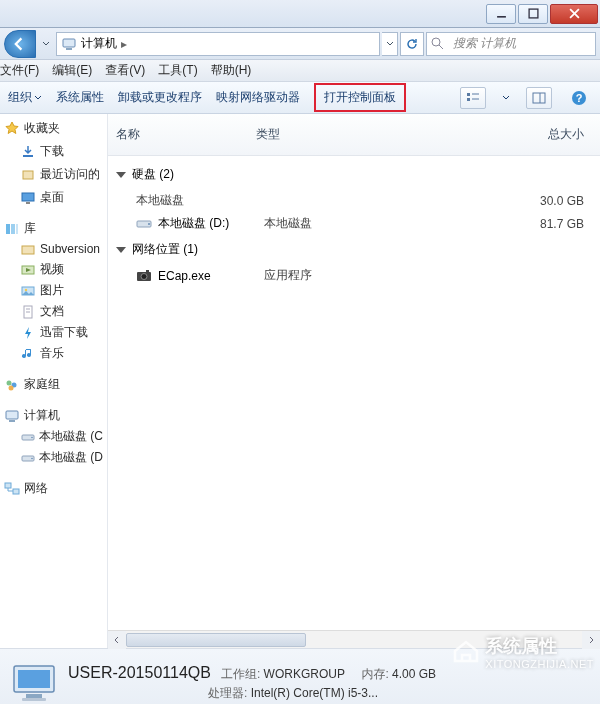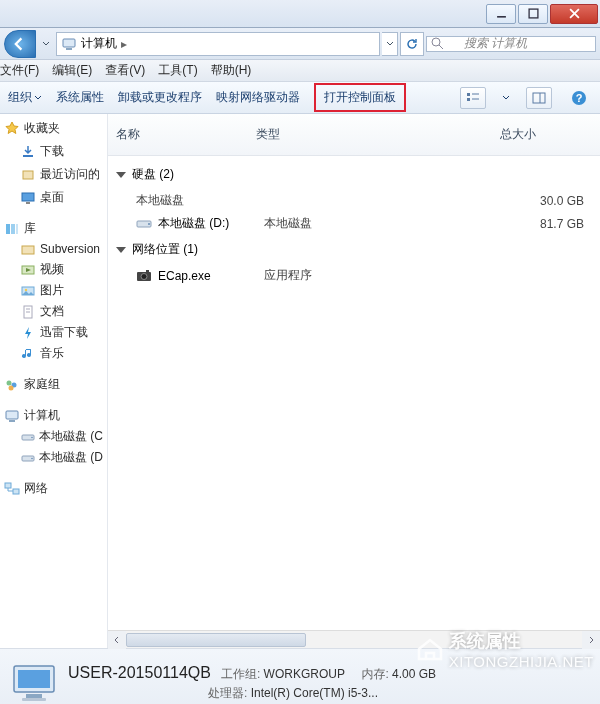--- a/index.html
+++ b/index.html
@@ -11,21 +11,21 @@
 .win-btn.close { background: linear-gradient(#e06a5e,#c43a2a); border-color: #a33; width: 48px; }
 .win-btn svg { width: 11px; height: 11px; }
 
 
 .addr-row { height: 32px; background: linear-gradient(#e9eff8,#dbe5f1); display: flex; align-items: center; padding: 2px 4px; gap: 2px; border-bottom: 1px solid #c3cedd; }
 .nav-back { width: 32px; height: 28px; border-radius: 14px 0 0 14px; background: radial-gradient(#6eb4ea,#2a6fb2); border: 1px solid #2a6fb2; display:flex;align-items:center;justify-content:center; }
 .nav-drop { width: 16px; height: 22px; display:flex;align-items:center;justify-content:center; }
 .addr-box { flex: 1; height: 24px; background: #fff; border: 1px solid #aabbd0; display: flex; align-items: center; padding: 0 4px; gap: 4px; }
 .addr-box .chev { color: #666; }
 .refresh-box { width: 24px; height: 24px; border: 1px solid #aabbd0; background: #fff; display:flex;align-items:center;justify-content:center; }
-.search-box { width: 170px; height: 16px; background: #fff; border: 1px solid #aabbd0; display: flex; align-items: center; padding: 0 4px; color: #888; font-style: italic; gap:20px;}
+.search-box { width: 170px; height: 24px; background: #fff; border: 1px solid #aabbd0; display: flex; align-items: center; padding: 0 4px; color: #888; font-style: italic; gap:9px;}
 
 
 .menubar { height: 22px; background: linear-gradient(#f3f6fa,#e4eaf2); display: flex; align-items: center; padding: 0 0; gap: 13px; border-bottom: 1px solid #d0d8e3; color: #2a2a2a; }
 .menubar span { cursor: default; }
 
 
 .toolbar { height: 32px; background: linear-gradient(#f7fbff,#e5edf6); display: flex; align-items: center; padding: 0 8px; gap: 14px; border-bottom: 1px solid #c9d4e2; color: #1a3e6e; }
 .toolbar .tb { display:flex; align-items:center; gap:2px; }
 .toolbar .highlight { border: 2px solid #d23; padding: 4px 8px; }
 .toolbar .spacer { flex: 1; }
@@ -34,21 +34,21 @@
 
 .main { display: flex; height: 534px; }
 .nav { width: 108px; background: #fff; border-right: 1px solid #e4e8ee; overflow: hidden; padding: 4px 2px; display:flex; flex-direction:column; gap:2px; }
 .nav .group { margin-top: 8px; }
 .nav .hdr { display:flex; align-items:center; gap:4px; padding: 2px 2px; font-size:12px; color:#2a2a2a; }
 .nav .item { display:flex; align-items:center; gap:4px; padding: 2px 2px 2px 18px; font-size:12px; color:#2a2a2a; white-space:nowrap; overflow:hidden; }
 .nav .ic { width:16px; height:16px; display:flex; align-items:center; justify-content:center; }
 
 .content { flex: 1; display:flex; flex-direction:column; }
 .cols { height: 42px; display:flex; align-items:center; border-bottom: 1px solid #e2e6ec; background: linear-gradient(#fdfefe,#f2f5f9); padding: 0 8px; color:#3a4a5e; }
-.cols .c1 { width: 140px; } .cols .c2 { flex:1; } .cols .c3 { width: 92px; padding-right:8px; }
+.cols .c1 { width: 140px; } .cols .c2 { flex:1; } .cols .c3 { width: 92px; text-align:right; padding-right:8px; }
 .list { flex:1; overflow:auto; padding: 4px 0; }
 .section-row { display:flex; align-items:center; padding: 6px 8px; gap:6px; }
 .section-row .tri2 { width:0;height:0;border-top:6px solid #555;border-left:5px solid transparent;border-right:5px solid transparent; }
 .row { display:flex; align-items:center; padding: 3px 8px 3px 28px; }
 .row .c1 { width: 128px; display:flex; align-items:center; gap:6px; } .row .c2 { flex:1; color:#444; } .row .c3 { width:92px; text-align:right; padding-right:8px; color:#444; }
 .hscroll { height:18px; border-top:1px solid #ddd; background:#f3f3f3; position:relative; }
 .hscroll .thumb { position:absolute; left:18px; top:2px; height:14px; width:180px; background:linear-gradient(#e4eaf2,#cfd9e6); border:1px solid #b8c4d4; border-radius:2px; }
 .hscroll .arrow { position:absolute; top:0; width:18px; height:18px; display:flex;align-items:center;justify-content:center; background:#eef1f5; }
 .hscroll .arrow.l{left:0;} .hscroll .arrow.r{right:0;}
 
@@ -427,15 +427,15 @@
   </div>
 </div>
 
 <div class="watermark">
   <svg class="logo" viewBox="0 0 30 30">
       <path d="M4 14L15 5l11 9v10H4z" fill="none" stroke="#fff" stroke-width="2.5"></path>
       <path d="M11 24v-6h8v6" fill="none" stroke="#fff" stroke-width="2.5"></path>
     </svg>
   <div>
     <div>系统属性</div>
-    <div style="font-size:15px;font-weight:normal;letter-spacing:.5px">XITONGZHIJIA.NET</div>
+    <div style="font-size:11px;font-weight:normal;letter-spacing:.5px">XITONGZHIJIA.NET</div>
   </div>
 </div>
 
 </body></html>

